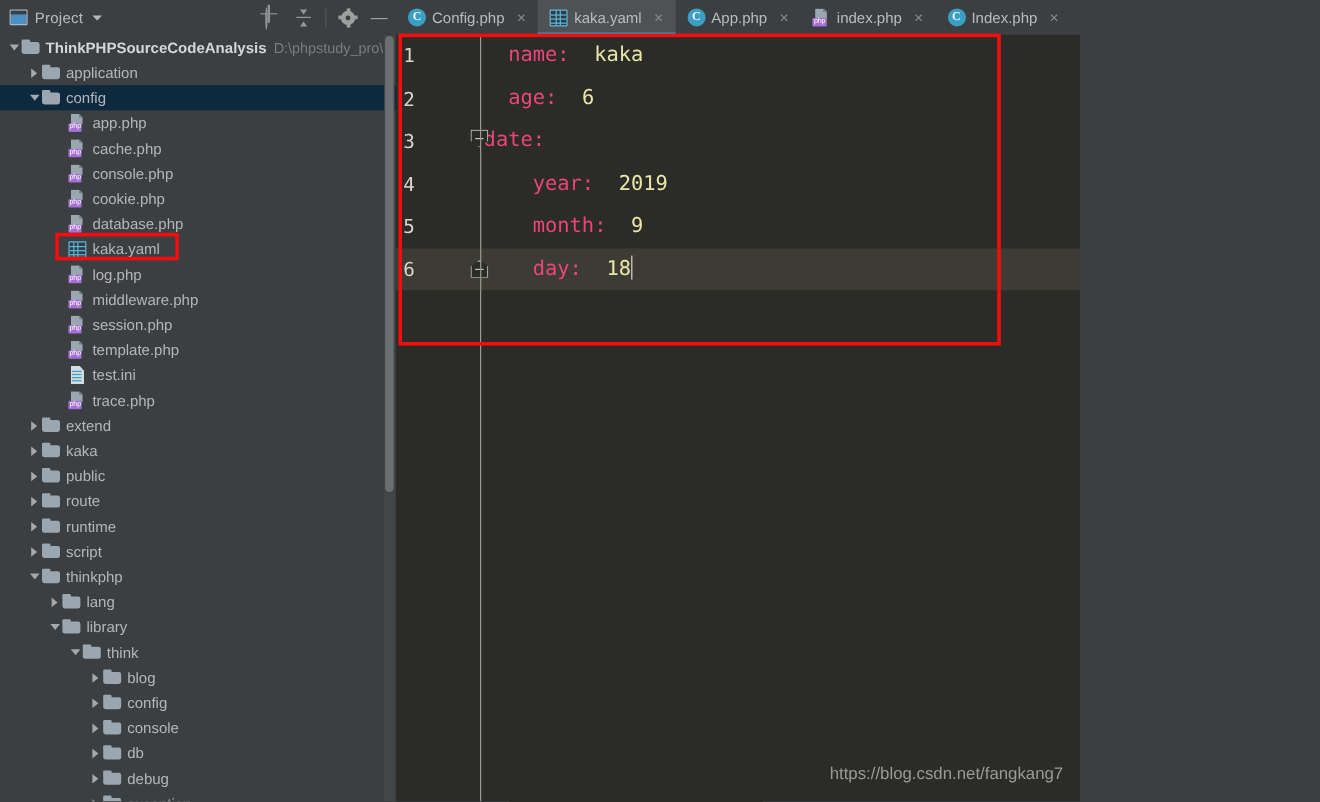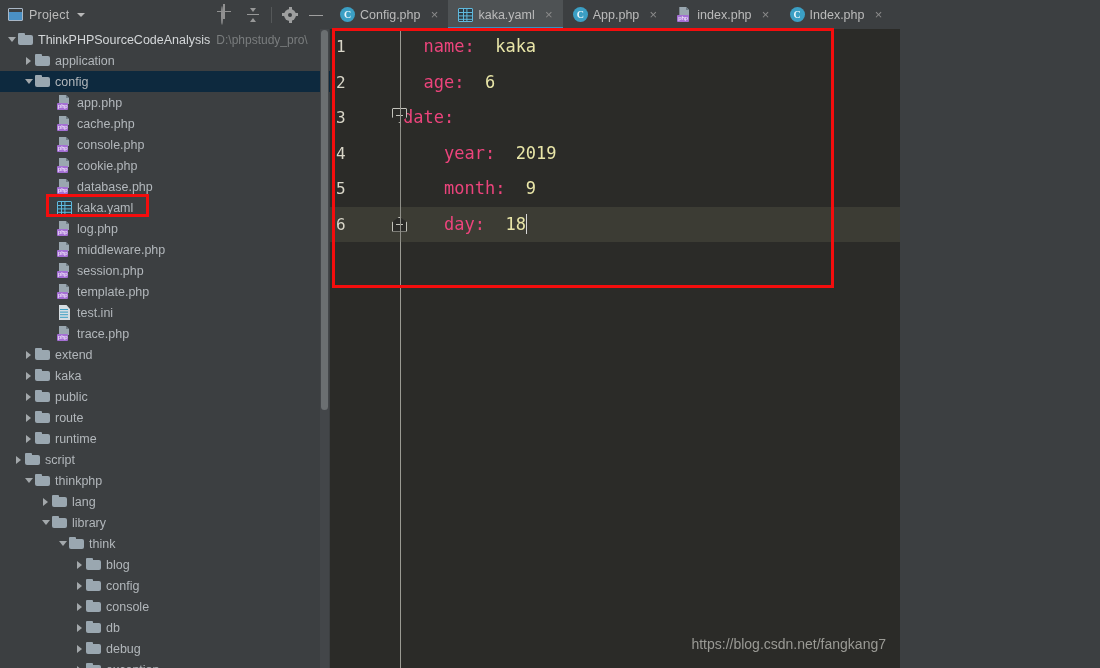--- a/index.html
+++ b/index.html
@@ -215,21 +215,21 @@
   .folder-ico::before {
     content:""; position:absolute; left:0; top:2px; width:15px; height:10px;
     background:#9aa7b0; border-radius: 1px 2px 2px 2px;
   }
   .folder-ico::after {
     content:""; position:absolute; left:0; top:0px; width:7px; height:3px;
     background:#9aa7b0; border-radius: 1px 1px 0 0;
   }
   .file-ico { margin-right: 5px; flex: 0 0 15px; }
   .tlabel { }
-  .tlabel.root { font-weight: normal; color: #d4d7d9; }
+  .tlabel.root { font-weight: bold; color: #d4d7d9; }
   .tpath { color: #7a7d7e; margin-left: 6px; font-size: 12px; }
 
   .tree-vscroll {
     position: absolute; right: 2px; top: 1px;
     width: 7px; height: 380px;
     background: #6b6f71; border-radius: 4px;
   }
   .tree-track {
     position: absolute; right: 1px; top: 0; bottom: 0; width: 9px;
     background: #434649;
@@ -497,21 +497,21 @@
           <div class="trow" style="padding-left: 23px;">
             <span class="arrow closed"></span>
             <span class="folder-ico"></span>
             <span class="tlabel">route</span>
           </div>
           <div class="trow" style="padding-left: 23px;">
             <span class="arrow closed"></span>
             <span class="folder-ico"></span>
             <span class="tlabel">runtime</span>
           </div>
-          <div class="trow" style="padding-left: 13px;">
+          <div class="trow" style="padding-left: 23px;">
             <span class="arrow closed"></span>
             <span class="folder-ico"></span>
             <span class="tlabel">script</span>
           </div>
           <div class="trow" style="padding-left: 23px;">
             <span class="arrow open"></span>
             <span class="folder-ico"></span>
             <span class="tlabel">thinkphp</span>
           </div>
           <div class="trow" style="padding-left: 40px;">

